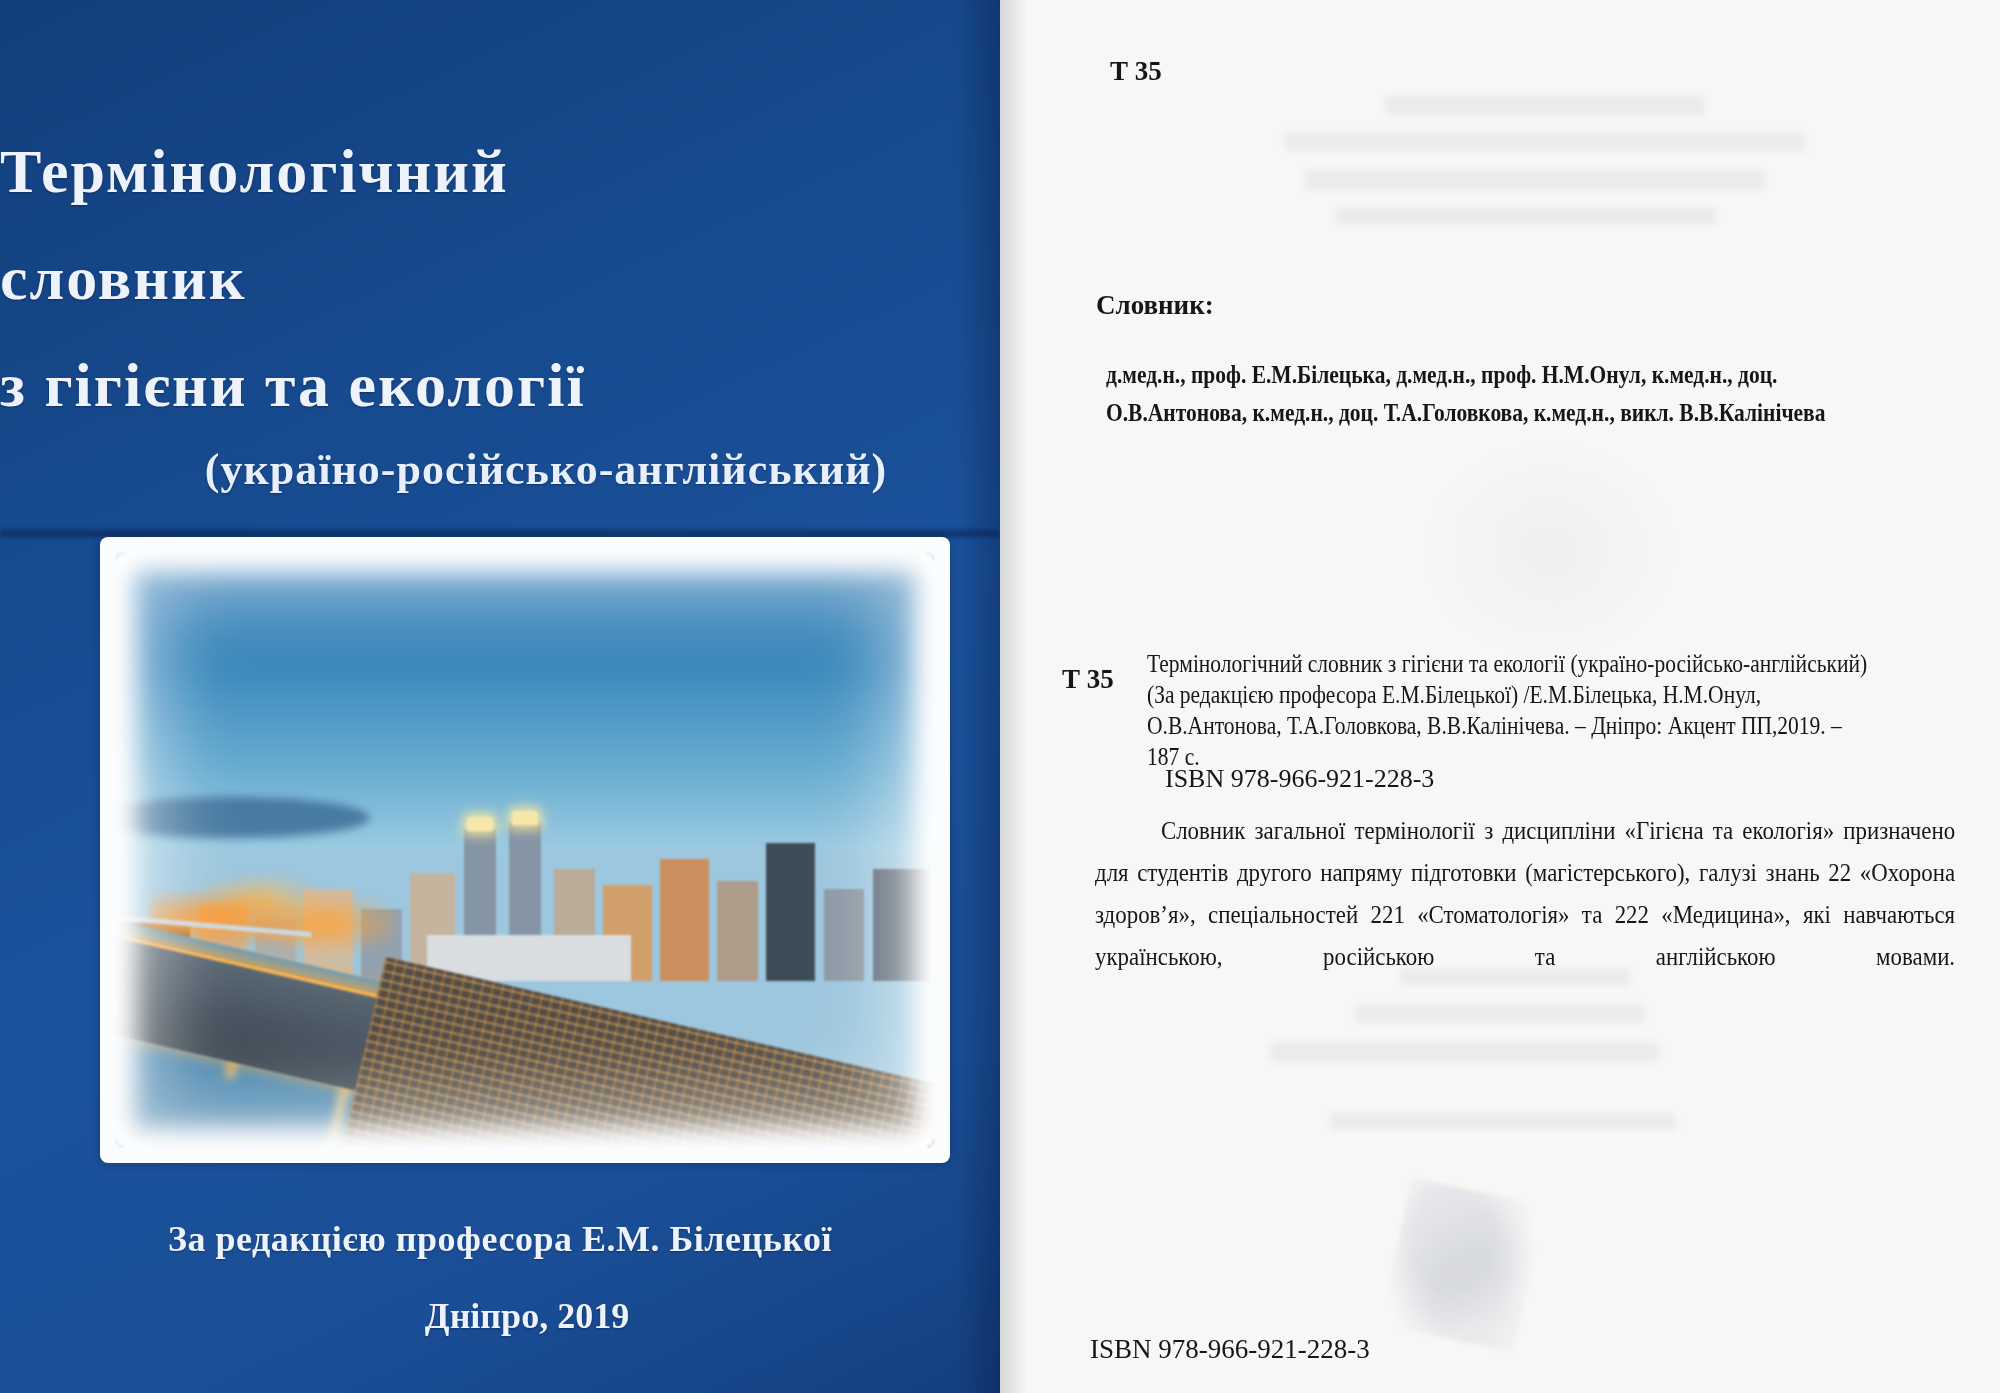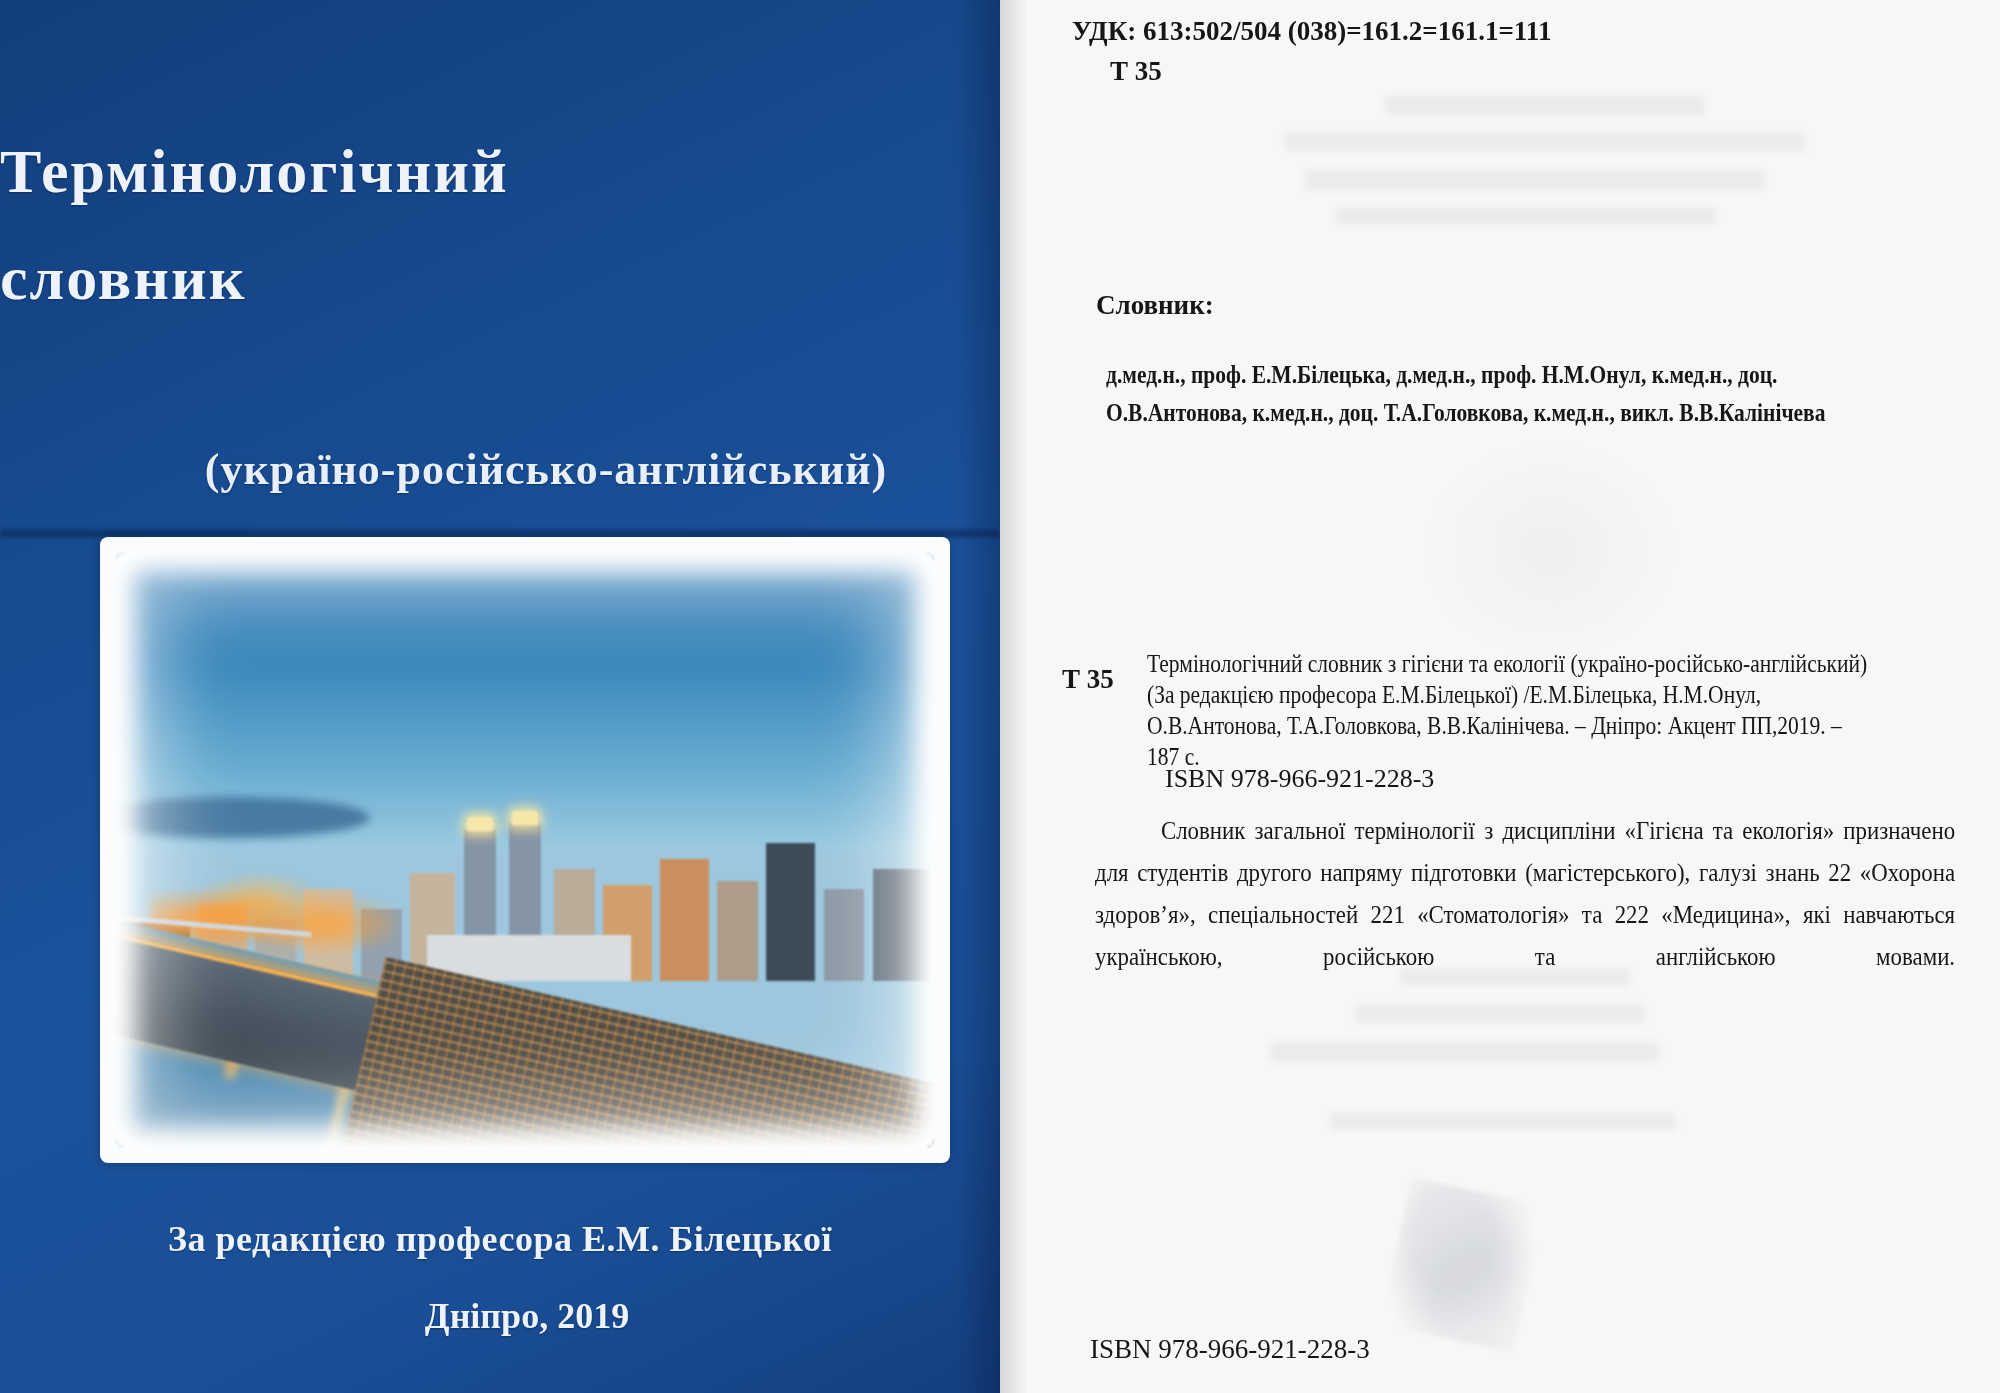--- a/index.html
+++ b/index.html
@@ -154,20 +154,21 @@
     filter:blur(6px);
   }
 </style>
 </head>
 <body>
 
 <div class="cover">
   <div class="cover-title">
     <div>Термінологічний</div>
     <div>словник</div>
+    <div>з гігієни та екології</div>
   </div>
   <div class="cover-subtitle">(україно-російсько-англійський)</div>
   <div class="shadow-line"></div>
 
   <div class="photo" aria-label="Dnipro city skyline at dusk: twin towers, riverfront lights and the Dnipro river">
     <div class="scene">
       <div class="sky"></div>
       <div class="shore-far"></div>
 
       <div class="cityband">
@@ -208,21 +209,20 @@
   </div>
 
   <div class="cover-editor">За редакцією професора Е.М. Білецької</div>
   <div class="cover-cityyear">Дніпро, 2019</div>
   <div class="gutter-shade"></div>
 </div>
 
 <div class="page">
   <div class="edge-shade"></div>
 
-  <div class="udc">УДК:  613:502/504 (038)=161.2=161.1=111</div>
   <div class="t35-top">Т 35</div>
 
   <div class="ghost" style="left:385px;top:95px;width:320px;height:20px;"></div>
   <div class="ghost" style="left:285px;top:132px;width:520px;height:20px;"></div>
   <div class="ghost" style="left:305px;top:170px;width:460px;height:20px;"></div>
   <div class="ghost" style="left:335px;top:207px;width:380px;height:18px;"></div>
   <div class="ghost-soft"></div>
 
   <div class="authors-heading">Словник:</div>
   <div class="authors-block">

